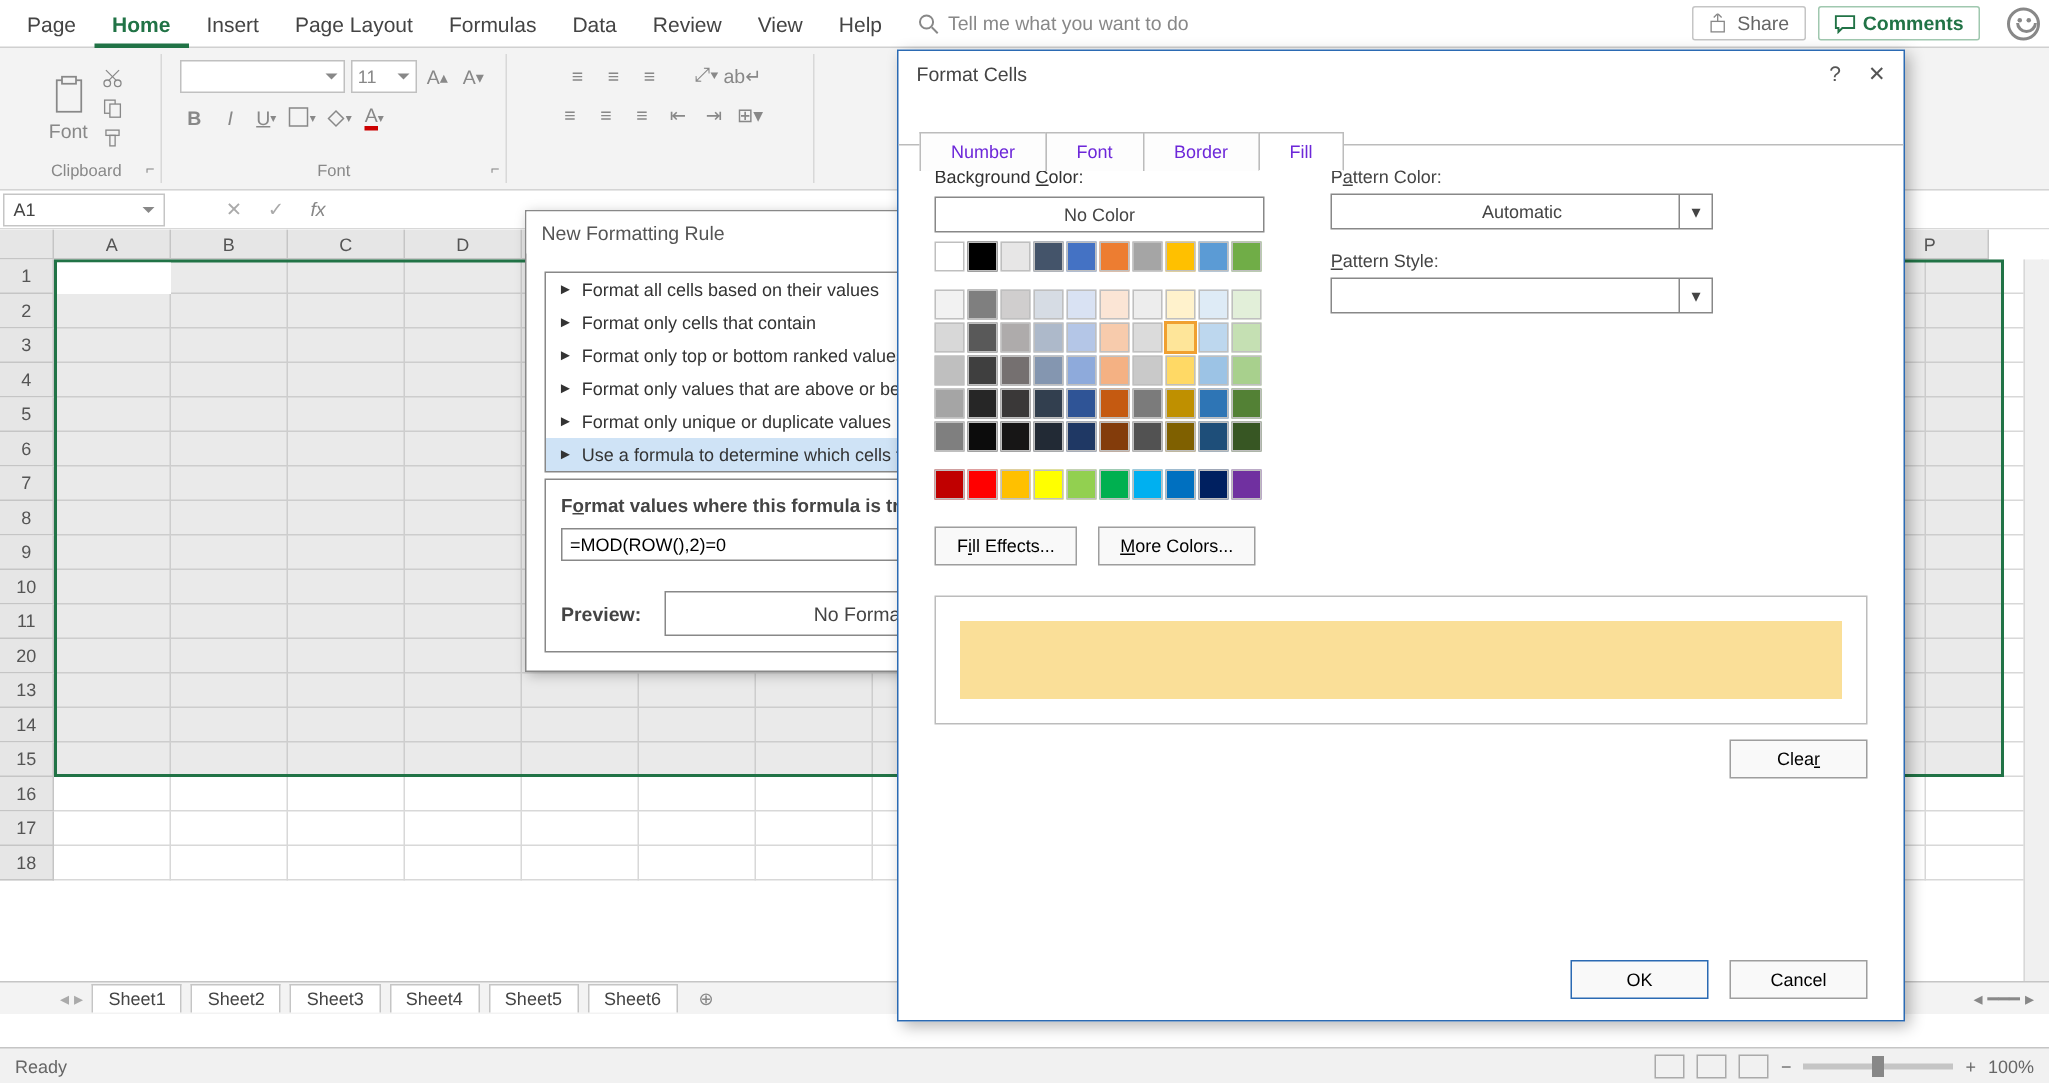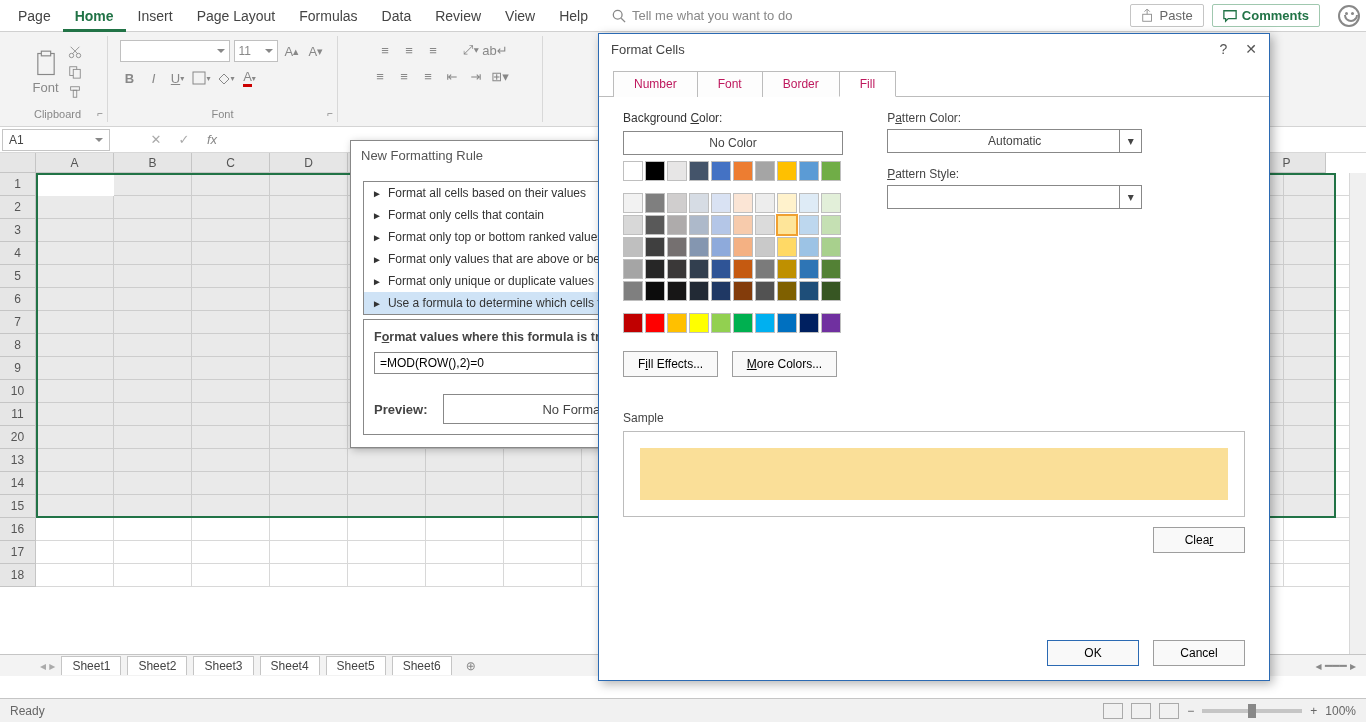--- a/index.html
+++ b/index.html
@@ -80,21 +80,21 @@
   .prevrow{ display:flex; align-items:center; gap:16px; margin-top:20px;}
   .prevbox{ border:1px solid #888; flex:1; height:30px; display:flex; align-items:center; justify-content:center; font-size:13px;}
 
   
   .dlg-fc { position:absolute; left:598px; top:33px; width:672px; height:648px; background:#fff; border:1.5px solid #2b6ab3; box-shadow:3px 3px 10px rgba(0,0,0,0.3);}
   .dlg-fc .titlebar{ height:30px; display:flex; align-items:center; padding:0 12px;}
   .dlg-fc .titlebar .t{ font-size:13px;}
   .dlg-fc .titlebar .r{margin-left:auto; display:flex; gap:18px; align-items:center; font-size:14px; color:#555;}
   .dlg-fc .titlebar .r span{cursor:pointer;}
   .fc-tabs{ display:flex; padding-left:14px; border-bottom:1px solid #bcbcbc; margin-top:6px;}
-  .fc-tab{ padding:5px 20px; border:1px solid #bcbcbc; border-bottom:none; margin-right:-1px; font-size:12px; background:#fff; position:relative; top:1px; color:#be185d;}
+  .fc-tab{ padding:5px 20px; border:1px solid #bcbcbc; border-bottom:none; margin-right:-1px; font-size:12px; background:#fff; position:relative; top:18px; color:#6d28d9;}
   .fc-tab.active{ background:#fff; border-bottom:1px solid #fff;}
   .fc-tab:not(.active){ background:#fdfdfd;}
   .fc-body{ padding:14px 24px; display:flex; gap:40px;}
   .bgcol-lbl{font-size:12px; color:#333;}
   .nocolor-btn{ width:220px; border:1px solid #888; margin-top:6px; height:24px; display:flex; align-items:center; justify-content:center; font-size:12px;}
   .swatch-grid{ margin-top:6px; display:grid; grid-template-columns:repeat(10,20px); gap:2px;}
   .sw{ width:20px; height:20px; border:1px solid #bfbfbf;}
   .sw.sel-sw{ outline:2px solid #f0a030; outline-offset:-1px;}
   .swatch-grid.std{margin-top:12px;}
   .effect-btn{ border:1px solid #9e9e9e; background:#f9f9f9; padding:5px 14px; font-size:12px; margin-top:18px; margin-right:10px;}
@@ -130,21 +130,21 @@
         <line x1="10.5" y1="10.5" x2="15" y2="15" stroke="#888" stroke-width="1.5"></line>
       </svg>
     <span>Tell me what you want to do</span>
   </div>
   <div class="ribbon-right">
     <div class="share-btn">
       <svg width="14" height="14" viewBox="0 0 16 16">
           <rect x="2" y="6" width="10" height="8" stroke="#888" fill="none"></rect>
           <path d="M7 6 V1 M4 3 L7 0 L10 3" stroke="#888" fill="none"></path>
         </svg>
-      <span>Paste</span>
+      <span>Share</span>
     </div>
     <div class="comments-btn">
       <svg width="14" height="14" viewBox="0 0 16 16">
           <path d="M1 2 h14 v9 h-9 l-3 3 v-3 h-2 z" stroke="#217346" fill="none" stroke-width="1.5"></path>
         </svg>
       <span>Comments</span>
     </div>
     <div class="smiley"></div>
   </div>
 </div>
@@ -782,21 +782,20 @@
         <div class="drop">▾</div>
       </div>
       <div style="height:14px"></div>
       <div class="pat-label"><u class="h">P</u>attern Style:</div>
       <div class="pat-combo">
         <div class="drop">▾</div>
       </div>
     </div>
   </div>
 
-  <div class="sample-lbl">Sample</div>
   <div class="sample-box">
     <div class="sample-inner" style="background: rgb(250, 223, 152);"></div>
   </div>
   <div class="clear-row">
     <button class="btn">Clea<u class="h">r</u></button>
   </div>
   <div class="okcancel">
     <button class="btn primary">OK</button>
     <button class="btn">Cancel</button>
   </div>

